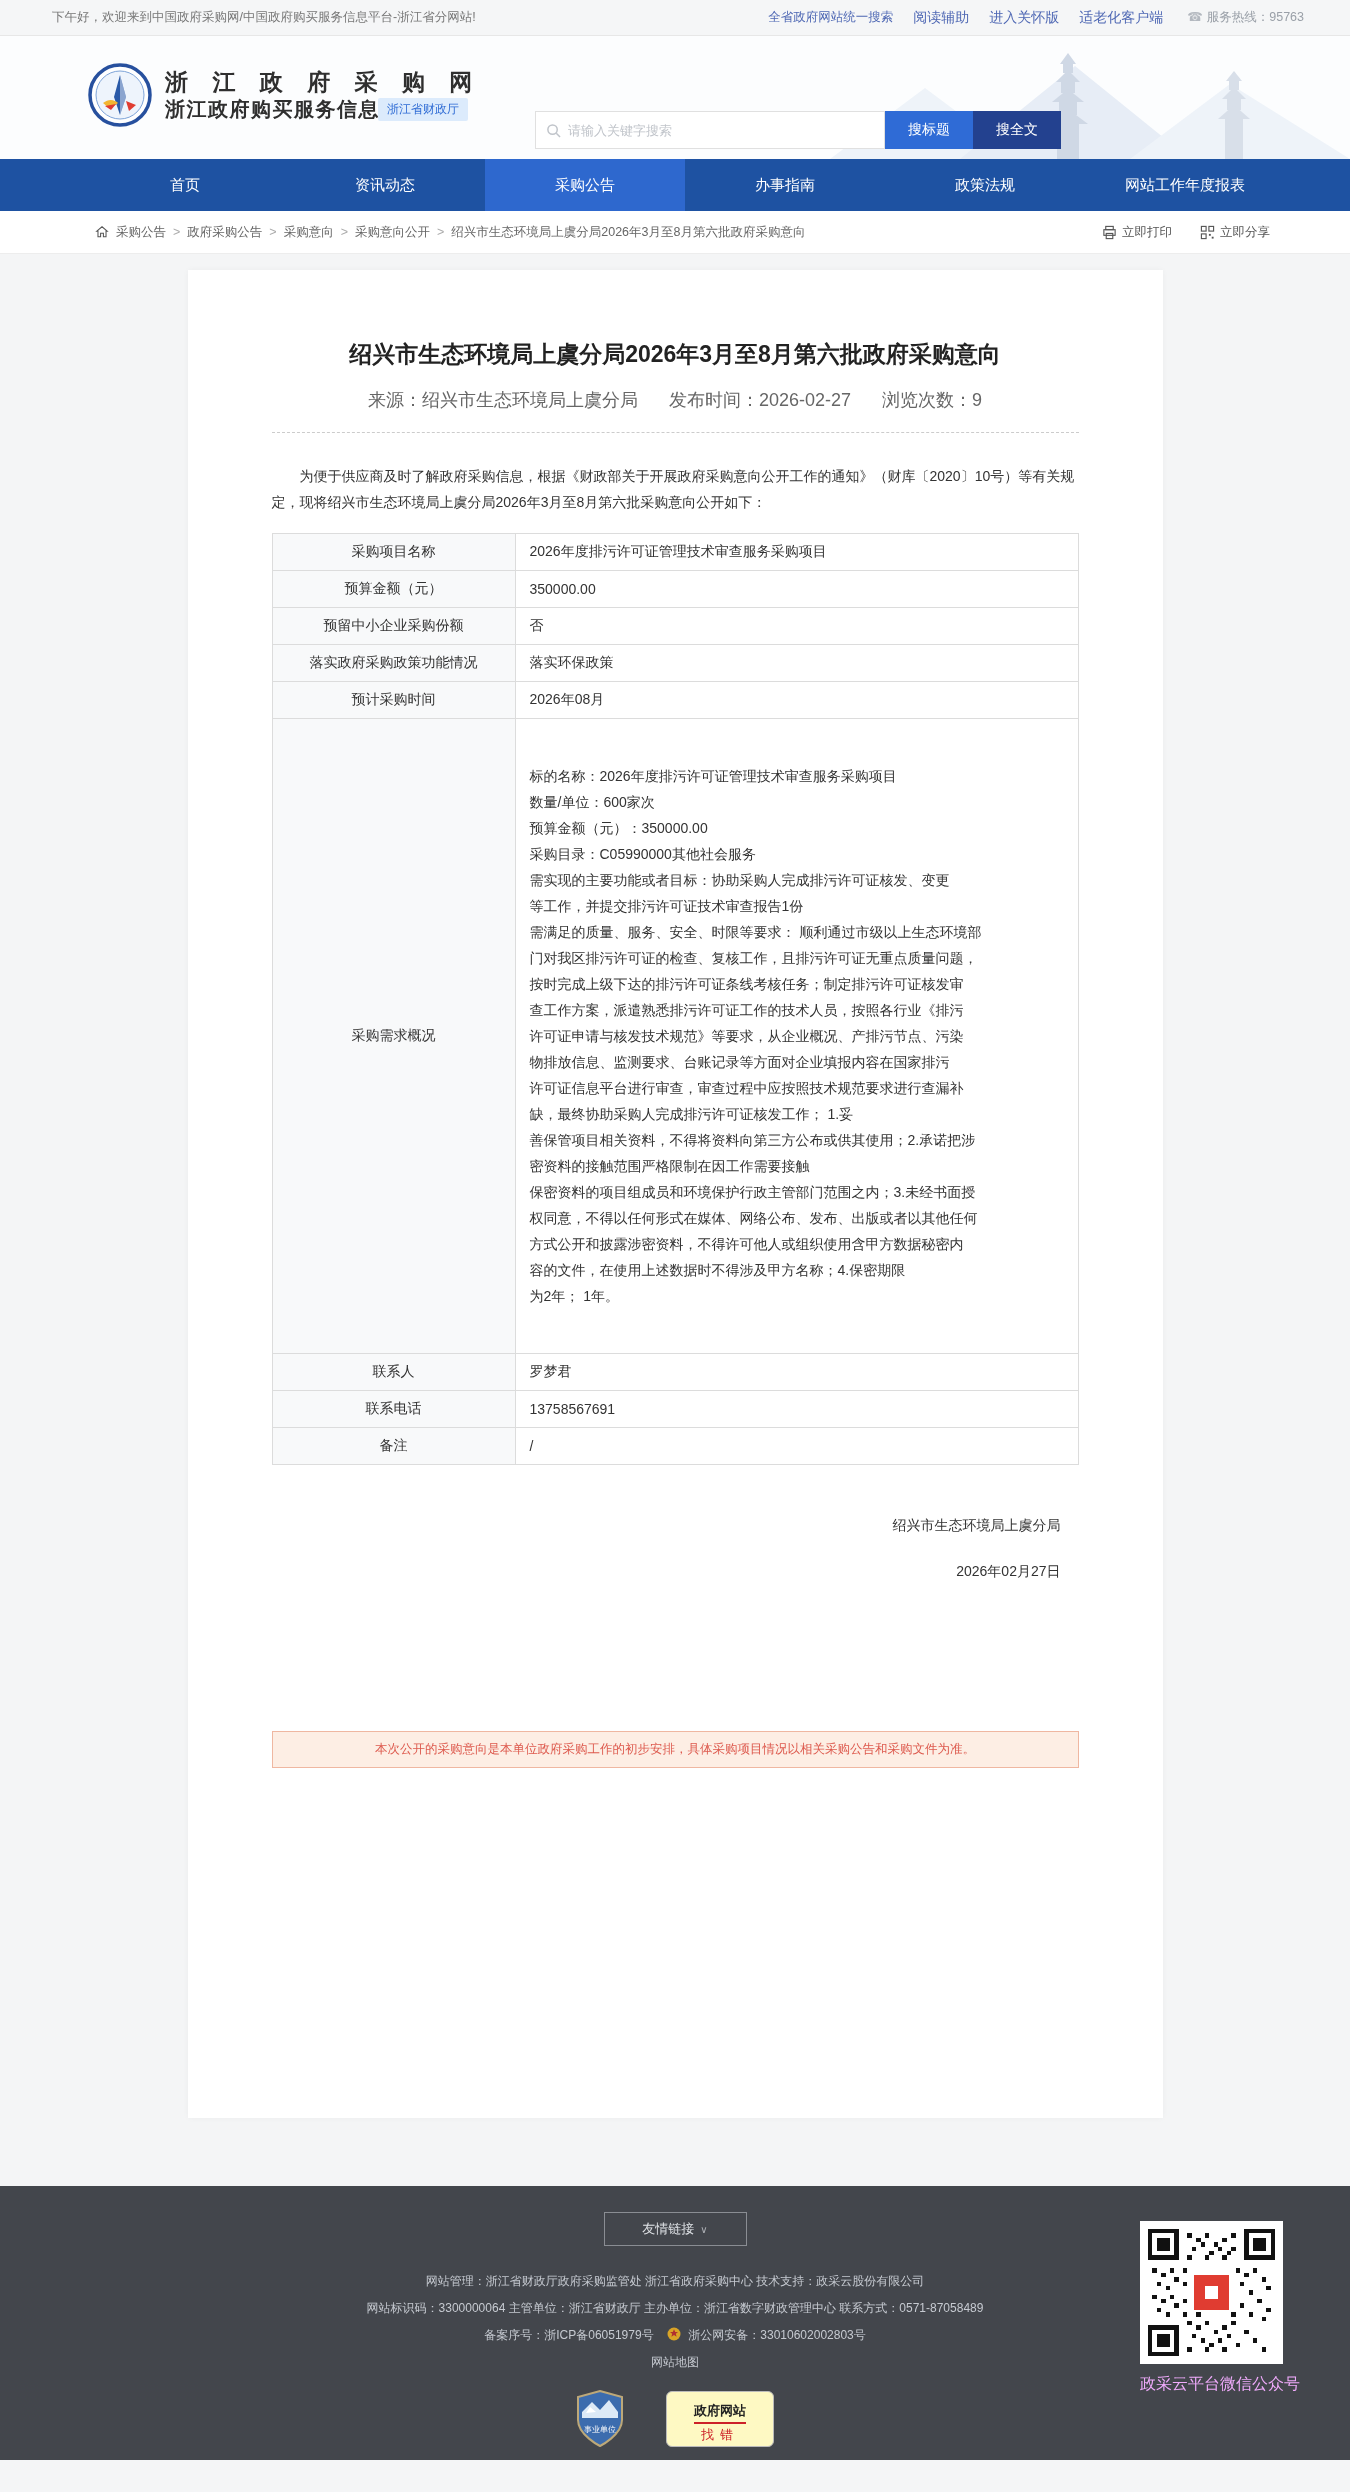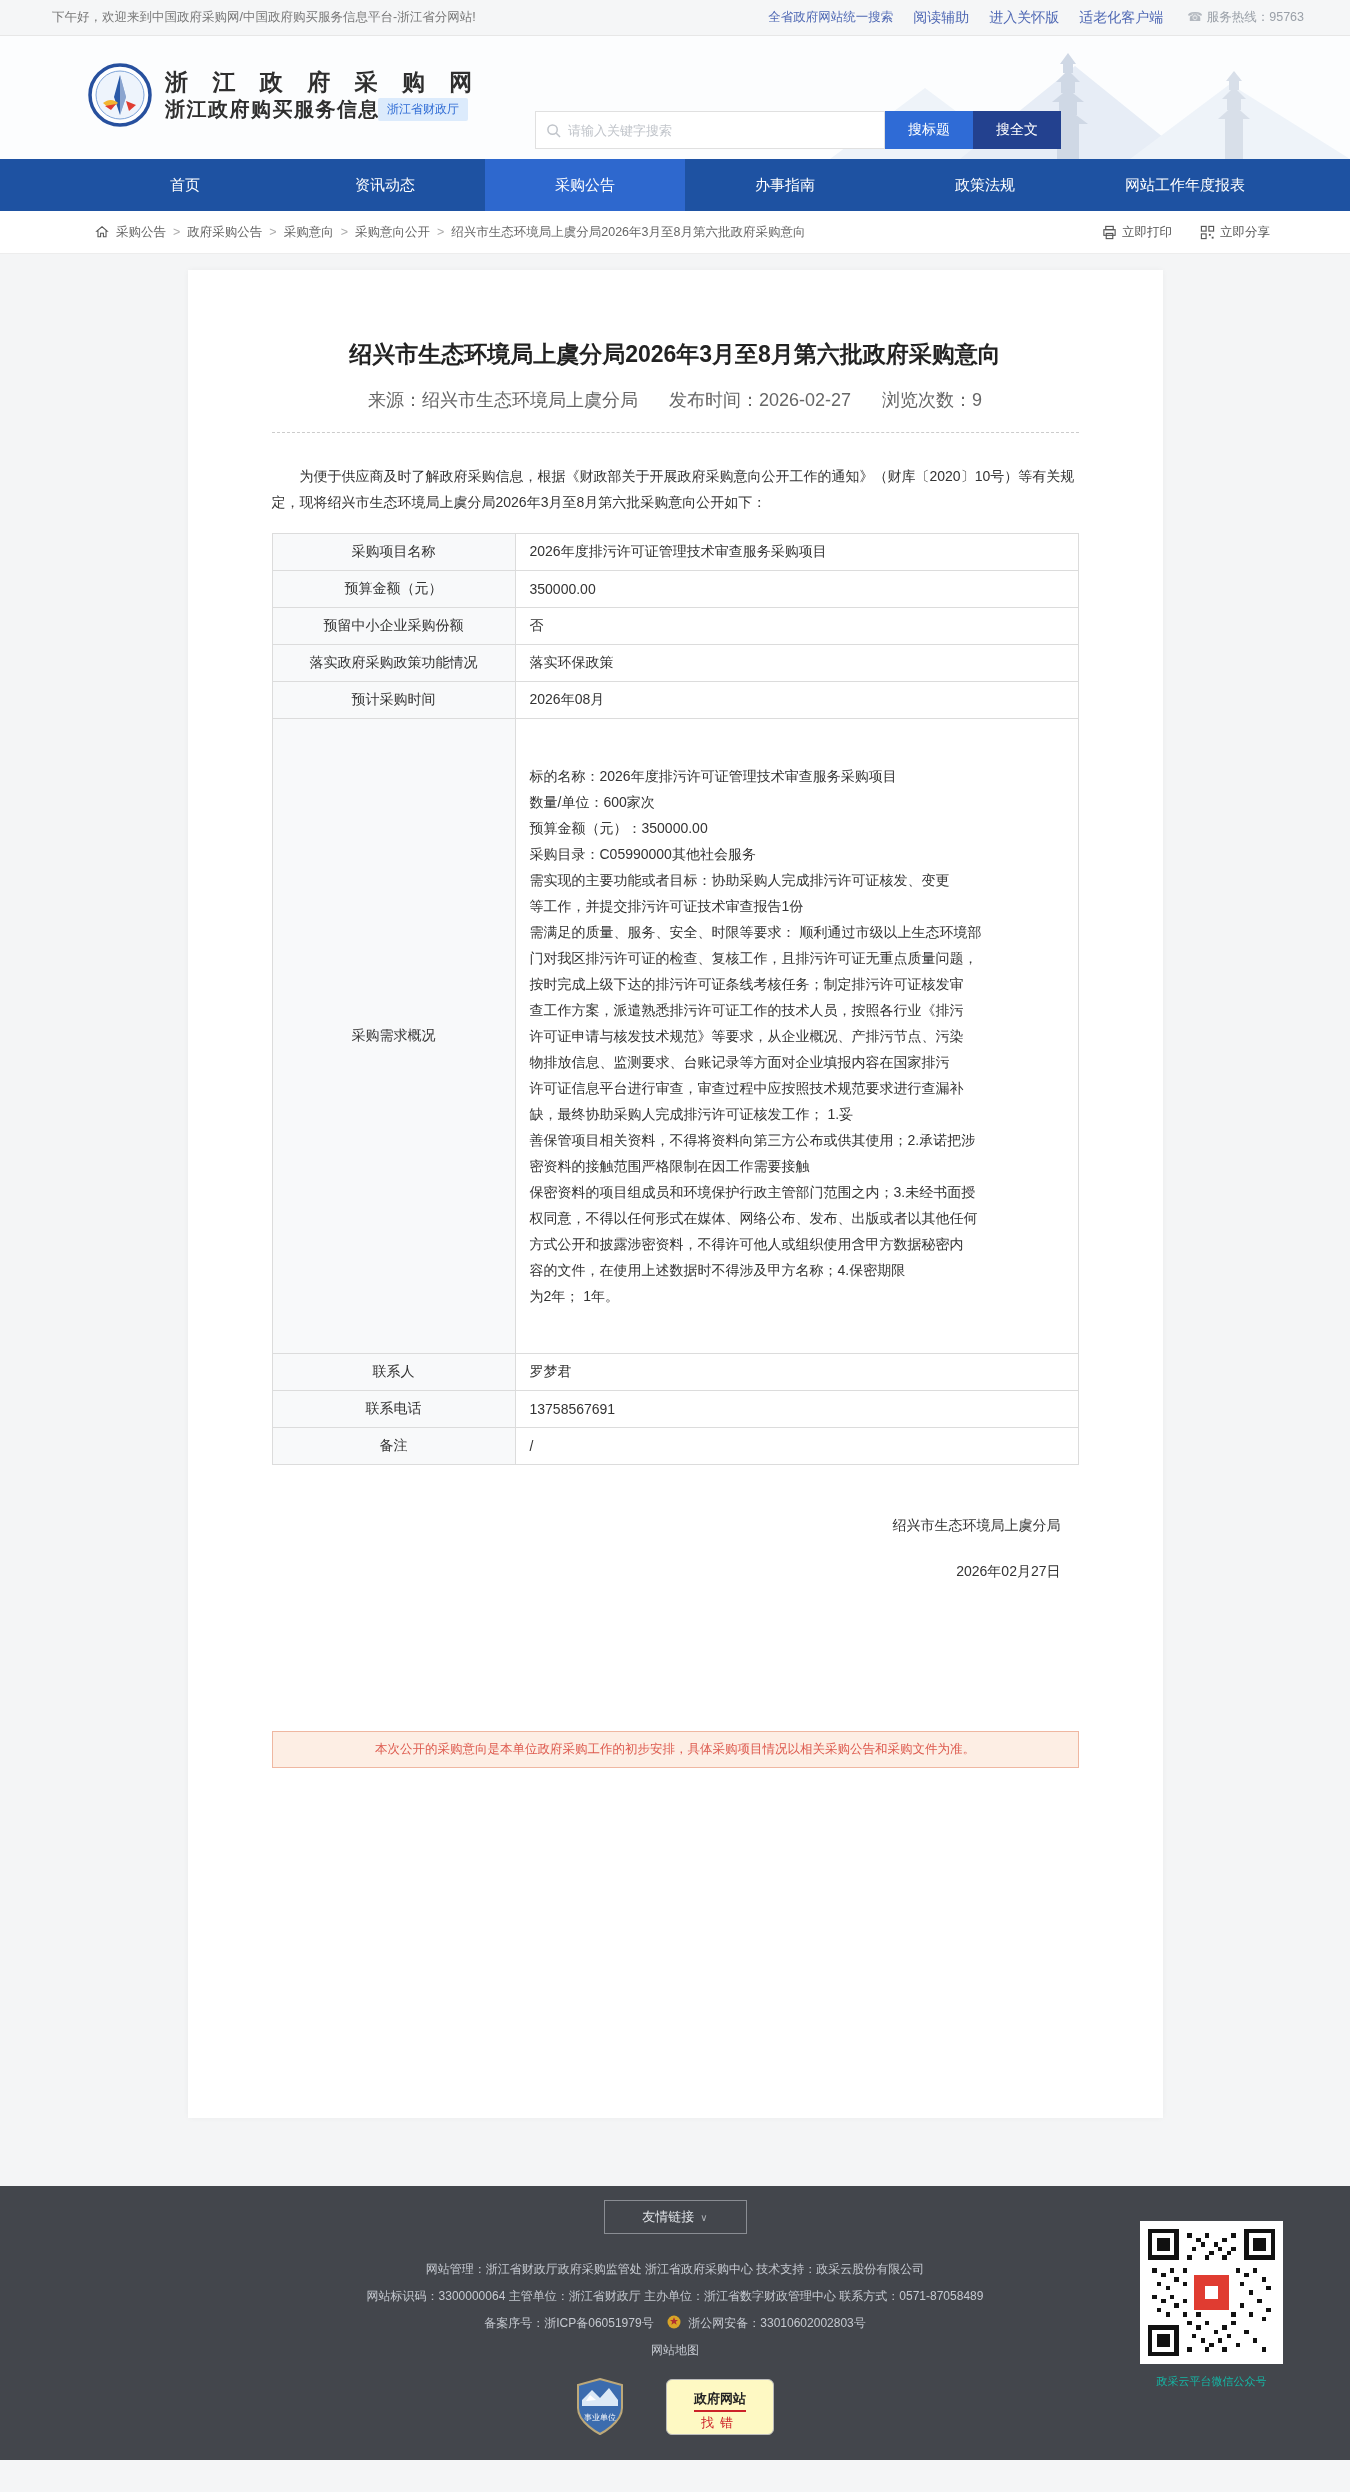--- a/index.html
+++ b/index.html
@@ -66,34 +66,34 @@
   .info-table td.lbl { width:243px; text-align:center; background:#f8f9fa; padding:9px 6px; }
   .info-table td.val { padding:9px 14px; }
   .info-table td.desc { white-space:pre-line; line-height:26px; padding:44px 20px 44px 14px; }
   .signature { text-align:right; padding-right:18px; margin-top:52px; font-size:14px; color:#333; }
   .sig-date { margin-top:28px; }
   .notice { margin-top:150px; background:#fdeee4; border:1px solid #efb7a1; color:#dd5a4e;
             text-align:center; font-size:12.5px; padding:9px 6px; }
 
   
   .footer { background:#43464c; height:274px; position:relative; padding-top:14px; color:#c6cad1; }
-  .flink-btn { width:143px; height:34px; border:1px solid #8a8d93; margin:0 auto; text-align:center;
+  .flink-btn { width:143px; height:34px; border:1px solid #8a8d93; margin:12px auto; text-align:center;
                line-height:32px; font-size:13px; color:#dfe2e6; cursor:pointer;font-family:Liberation Serif, serif; }
   .flink-btn .chev { font-size:10px; color:#aeb1b6; margin-left:6px; }
   .f-lines { margin-top:22px; text-align:center; font-size:12px; line-height:27px; color:#c6cad1; }
   .police-ico { display:inline-block; vertical-align:-2px; margin:0 4px 0 10px; }
   .badges { display:flex; justify-content:center; align-items:center; gap:42px; margin-top:14px; }
   .find-badge { width:108px; height:56px; background:#fef9c3; border:1px solid #bbb; border-radius:6px;
                 display:flex; align-items:center; padding:4px 6px; gap:6px; cursor:pointer;flex-direction:column; }
   .find-txt { display:flex; flex-direction:column; align-items:center; line-height:1.35; }
   .find-t1 { color:#222; font-size:13px; font-weight:bold; border-bottom:2px solid #cc2229; padding-bottom:2px; }
   .find-t2 { color:#cc2229; font-size:13px; letter-spacing:6px; margin-top:2px; }
   .qr-box { position:absolute; right:67px; top:35px; width:143px; }
   .qr-frame { width:143px; height:143px; background:#fff; padding:8px; }
-  .qr-label { margin-top:10px; text-align:center; font-size:11px; color:#14b8a6; white-space:nowrap; }
+  .qr-label { margin-top:10px; text-align:center; font-size:16px; color:#f0abfc; white-space:nowrap; }
 </style>
 </head>
 <body>
 
 <div class="topbar">
   <span>下午好，欢迎来到中国政府采购网/中国政府购买服务信息平台-浙江省分网站!</span>
   <div class="topbar-right">
     <a class="tb-link sm">全省政府网站统一搜索</a>
     <a class="tb-link">阅读辅助</a>
     <a class="tb-link">进入关怀版</a>

